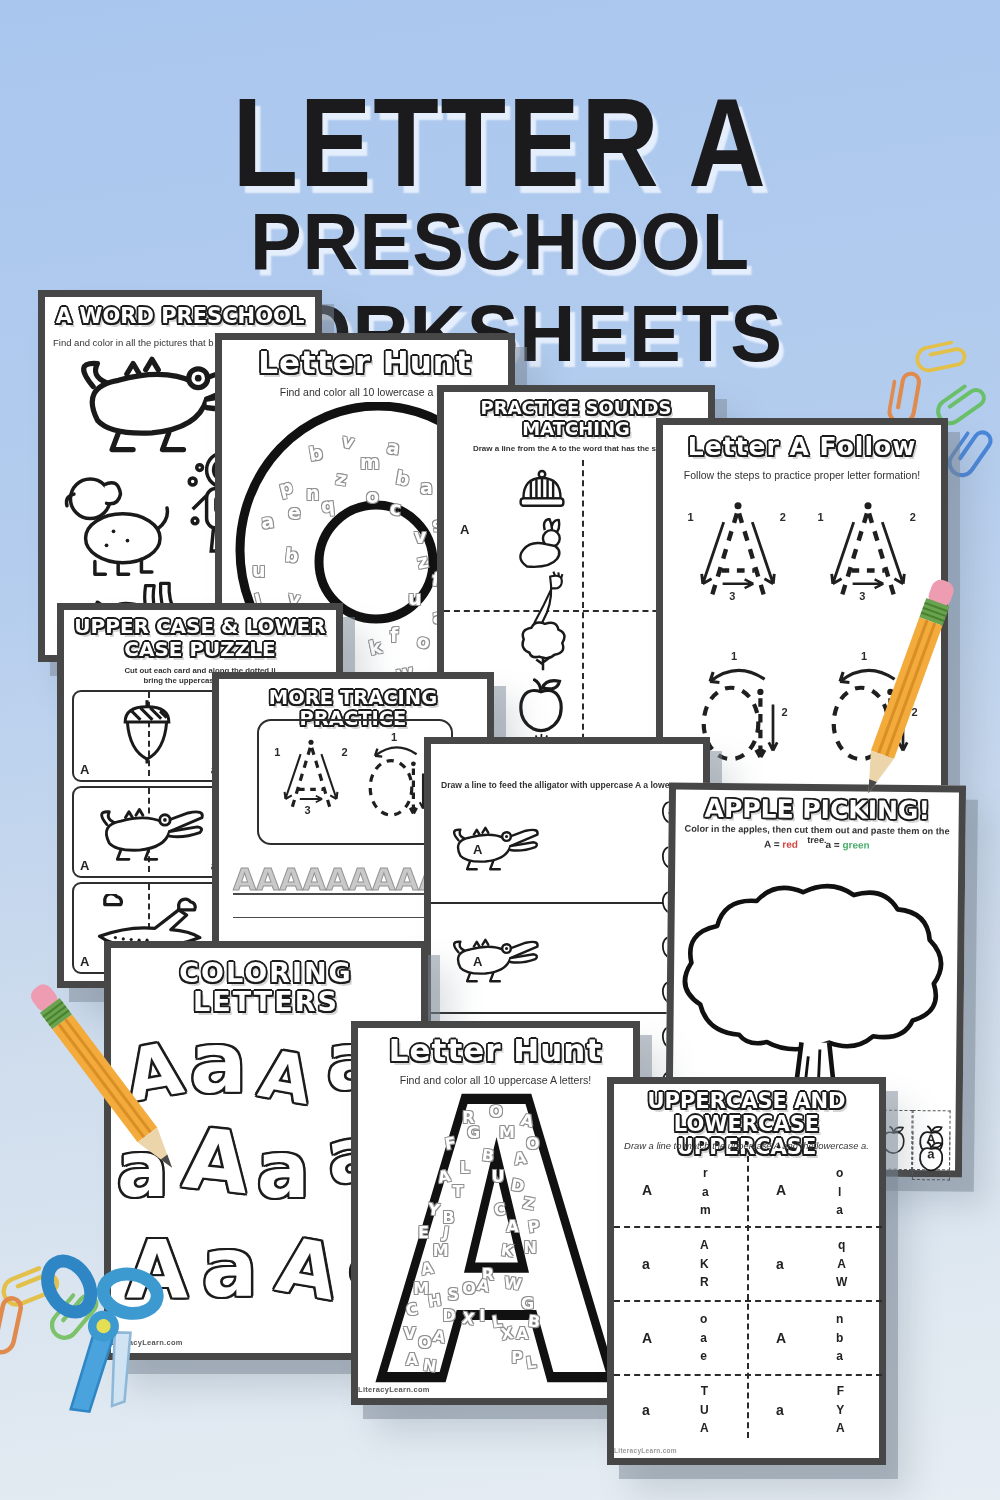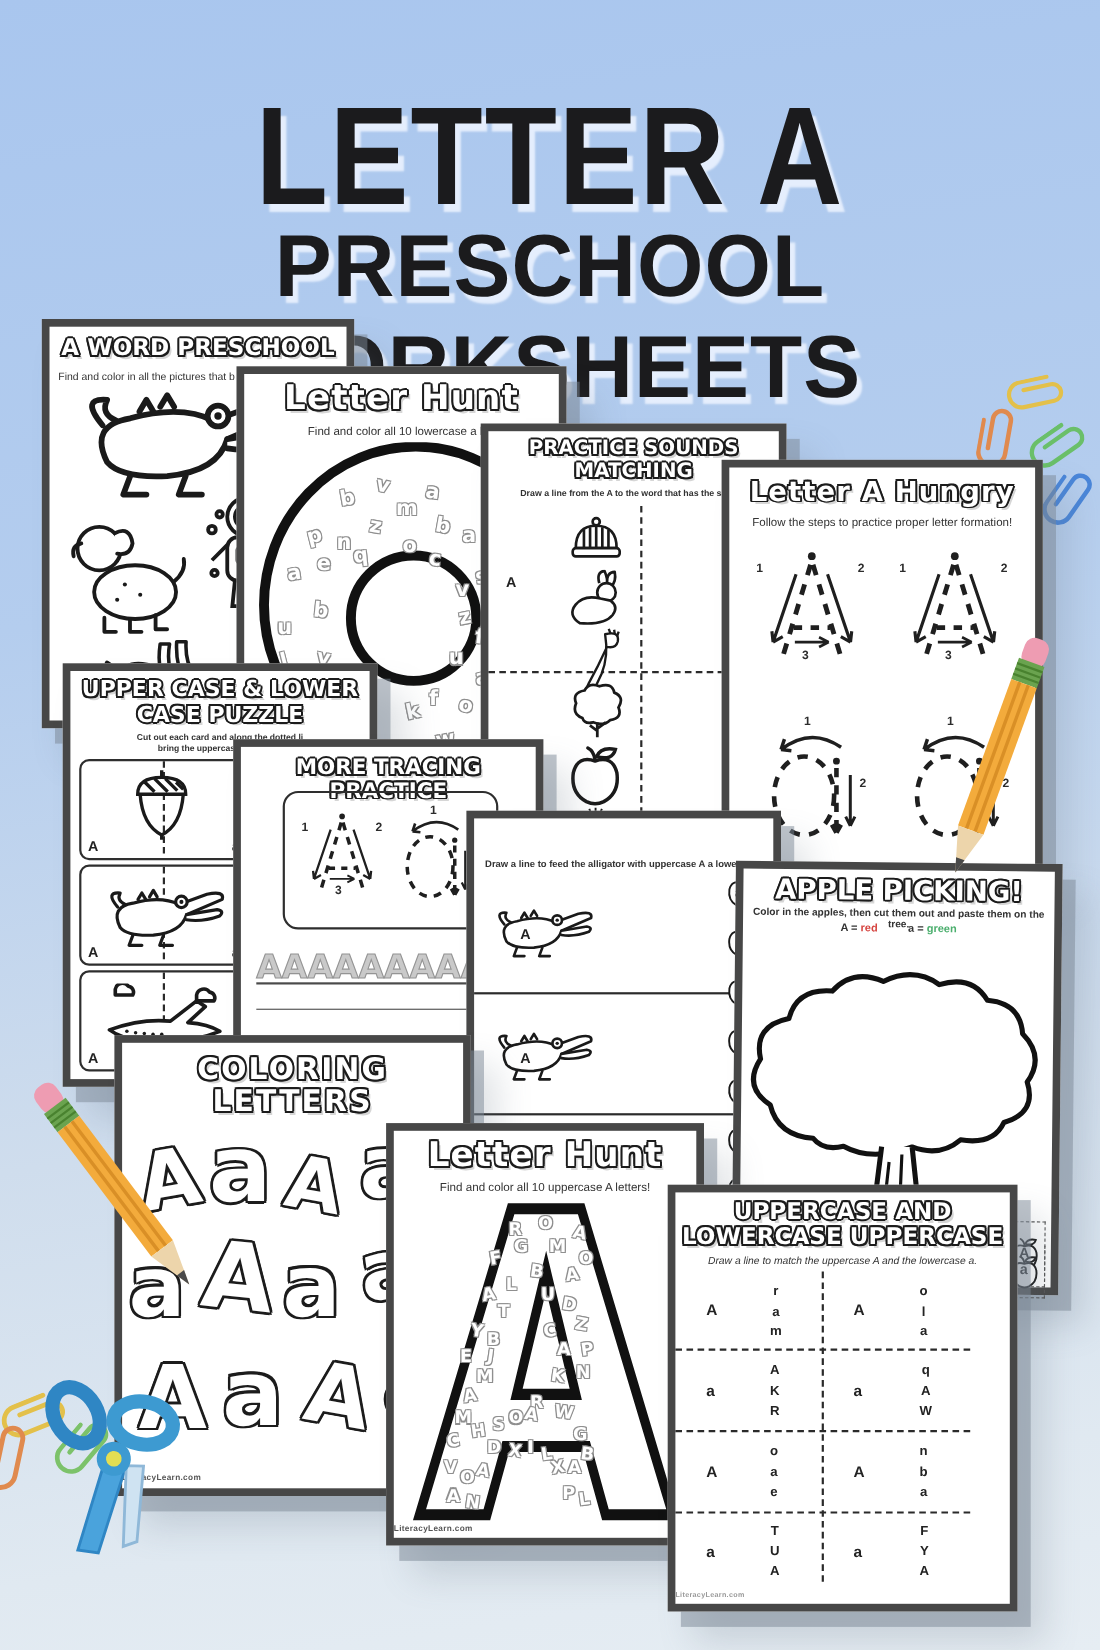--- a/index.html
+++ b/index.html
@@ -233,21 +233,21 @@
       </svg>
   <svg class="abs" style="left:78px;top:342px;" width="36" height="40" viewBox="0 0 40 56">
     <g fill="#fff" stroke="#1a1a1a" stroke-width="2.4" stroke-linejoin="round">
       <path d="M14 2 l4 10 M22 0 l0 11 M30 2 l-4 10" fill="none"></path>
       <path d="M12 14 Q22 8 30 14 L24 50 Q22 56 19 50 Z"></path>
     </g>
   </svg>
 </div>
 
 <div class="sheet" style="left:656px;top:418px;width:292px;height:376px;z-index:4;">
-  <div class="stitle abs" style="top:8px;font-size:25px;letter-spacing:1px;">Letter A Hungry</div>
+  <div class="stitle abs" style="top:8px;font-size:25px;letter-spacing:1px;">Letter A Follow</div>
   <div class="instr abs" style="top:44px;font-size:10.5px;">Follow the steps to practice proper letter formation!</div>
   <div class="abs" style="left:20px;top:64px;width:110px;height:140px;">
     <svg width="110" height="140" viewBox="0 0 100 115">
           <use href="#traceUA"></use>
         </svg>
     <div class="tracenum">
           <span style="left: 4%; top: 16%; position: absolute;">1</span>
           <span style="left: 88%; top: 16%; position: absolute;">2</span>
           <span style="left: 42%; top: 72%; position: absolute;">3</span>
         </div>
@@ -571,21 +571,21 @@
         <span style="left: 58%; top: 79%; position: absolute;">A</span>
         <span style="left: 63%; top: 75%; transform: rotate(8deg); position: absolute;">B</span>
         <span style="left: 13%; top: 88%; position: absolute;">A</span>
         <span style="left: 20%; top: 90%; transform: rotate(8deg); position: absolute;">N</span>
         <span style="left: 56%; top: 87%; position: absolute;">P</span>
         <span style="left: 62%; top: 89%; transform: rotate(-8deg); position: absolute;">L</span>
       </div>
   <div class="footer" style="bottom:4px;">LiteracyLearn.com</div>
 </div>
 
-<div class="sheet" style="left:607px;top:1077px;width:318px;height:388px;z-index:11;">
+<div class="sheet" style="left:607px;top:1077px;width:279px;height:388px;z-index:11;">
   <div class="stitle abs" style="top:6px;font-size:21px;">UPPERCASE AND</div>
   <div class="stitle abs" style="top:29px;font-size:21px;">LOWERCASE UPPERCASE</div>
   <div class="instr abs" style="top:56px;font-size:9.4px;font-style:italic;">Draw a line to match the uppercase A and the lowercase a.</div>
   <div class="abs dash-v" style="left:133px;top:72px;height:282px;"></div>
   <div class="abs dash-h" style="left:0;top:142px;width:268px;"></div>
   <div class="abs dash-h" style="left:0;top:216px;width:268px;"></div>
   <div class="abs dash-h" style="left:0;top:290px;width:268px;"></div>
 
   <span class="abs keyletter" style="left:28px;top:98px;font-size:14px;">A</span>
   <div class="abs optcol" style="left:86px;top:80px;font-size:12px;line-height:1.55;">

